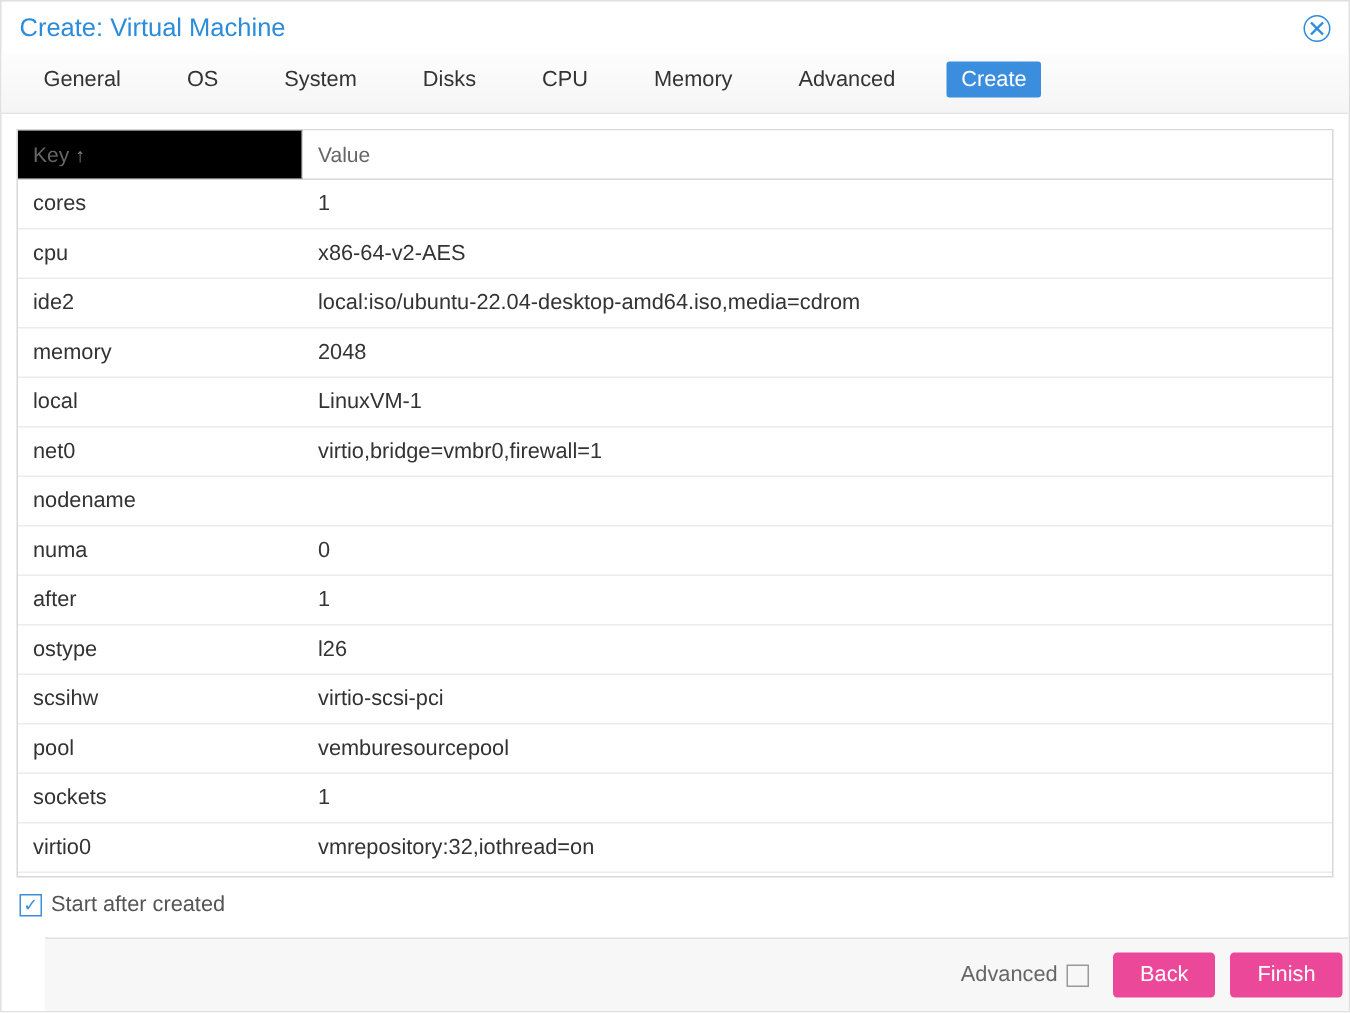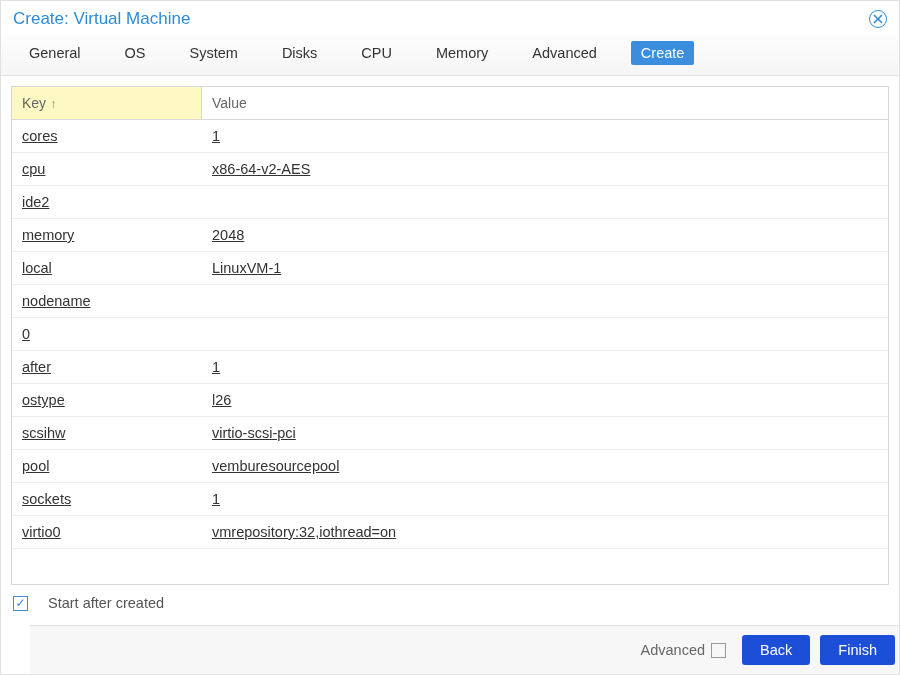--- a/index.html
+++ b/index.html
@@ -86,21 +86,21 @@
   .th {
     padding: 8px 10px;
     color: #666;
     font-size: 14px;
     display: flex;
     align-items: center;
     gap: 4px;
   }
   .th-key {
     width: 190px;
-    background: #fef9c3;
+    background: #000000;
     border-right: 1px solid #d8d8d8;
   }
   .th-value { flex: 1; }
   .sort-arrow {
     color: #888;
     font-size: 13px;
   }
   .tbody-scroll {
     flex: 1;
     overflow-y: scroll;
@@ -109,42 +109,41 @@
     display: flex;
     border-bottom: 1px solid #ececec;
   }
   .cell {
     padding: 8px 10px;
     font-size: 14.5px;
     color: #333;
     overflow: hidden;
     text-overflow: ellipsis;
     white-space: nowrap;
-    text-decoration: underline;
   }
   .cell-key {
     width: 190px;
   }
   .cell-value { flex: 1; }
   
   .tbody-scroll::-webkit-scrollbar { width: 15px; }
   .tbody-scroll::-webkit-scrollbar-track { background: #f1f1f1; }
   .tbody-scroll::-webkit-scrollbar-thumb { background: #c4c4c4; }
   .tbody-scroll::-webkit-scrollbar-button {
     background: #f1f1f1;
     height: 15px;
     display: block;
   }
 
   
   .check-row {
     padding: 10px 2px 4px 2px;
     display: flex;
     align-items: center;
-    gap: 20px;
+    gap: 6px;
     color: #555;
     font-size: 14.5px;
   }
   .checkbox {
     width: 15px;
     height: 15px;
     border: 1px solid #3b8ede;
     display: inline-flex;
     align-items: center;
     justify-content: center;
@@ -172,21 +171,21 @@
   }
   .adv {
     color: #666;
     font-size: 14.5px;
     display: flex;
     align-items: center;
     gap: 6px;
     margin-right: 6px;
   }
   .btn {
-    background: #1d4ed8;
+    background: #ec4899;
     color: #fff;
     border: none;
     border-radius: 3px;
     padding: 7px 18px;
     font-size: 14.5px;
     cursor: pointer;
   }
 </style>
 </head>
 <body>
@@ -229,33 +228,39 @@
           <div class="row">
             <div class="cell cell-key">cores</div>
             <div class="cell cell-value">1</div>
           </div>
           <div class="row">
             <div class="cell cell-key">cpu</div>
             <div class="cell cell-value">x86-64-v2-AES</div>
           </div>
           <div class="row">
             <div class="cell cell-key">ide2</div>
+            <div class="cell cell-value">local:iso/ubuntu-22.04-desktop-amd64.iso,media=cdrom</div>
           </div>
           <div class="row">
             <div class="cell cell-key">memory</div>
             <div class="cell cell-value">2048</div>
           </div>
           <div class="row">
             <div class="cell cell-key">local</div>
             <div class="cell cell-value">LinuxVM-1</div>
           </div>
           <div class="row">
+            <div class="cell cell-key">net0</div>
+            <div class="cell cell-value">virtio,bridge=vmbr0,firewall=1</div>
+          </div>
+          <div class="row">
             <div class="cell cell-key">nodename</div>
           </div>
           <div class="row">
+            <div class="cell cell-key">numa</div>
             <div class="cell cell-value">0</div>
           </div>
           <div class="row">
             <div class="cell cell-key">after</div>
             <div class="cell cell-value">1</div>
           </div>
           <div class="row">
             <div class="cell cell-key">ostype</div>
             <div class="cell cell-value">l26</div>
           </div>

